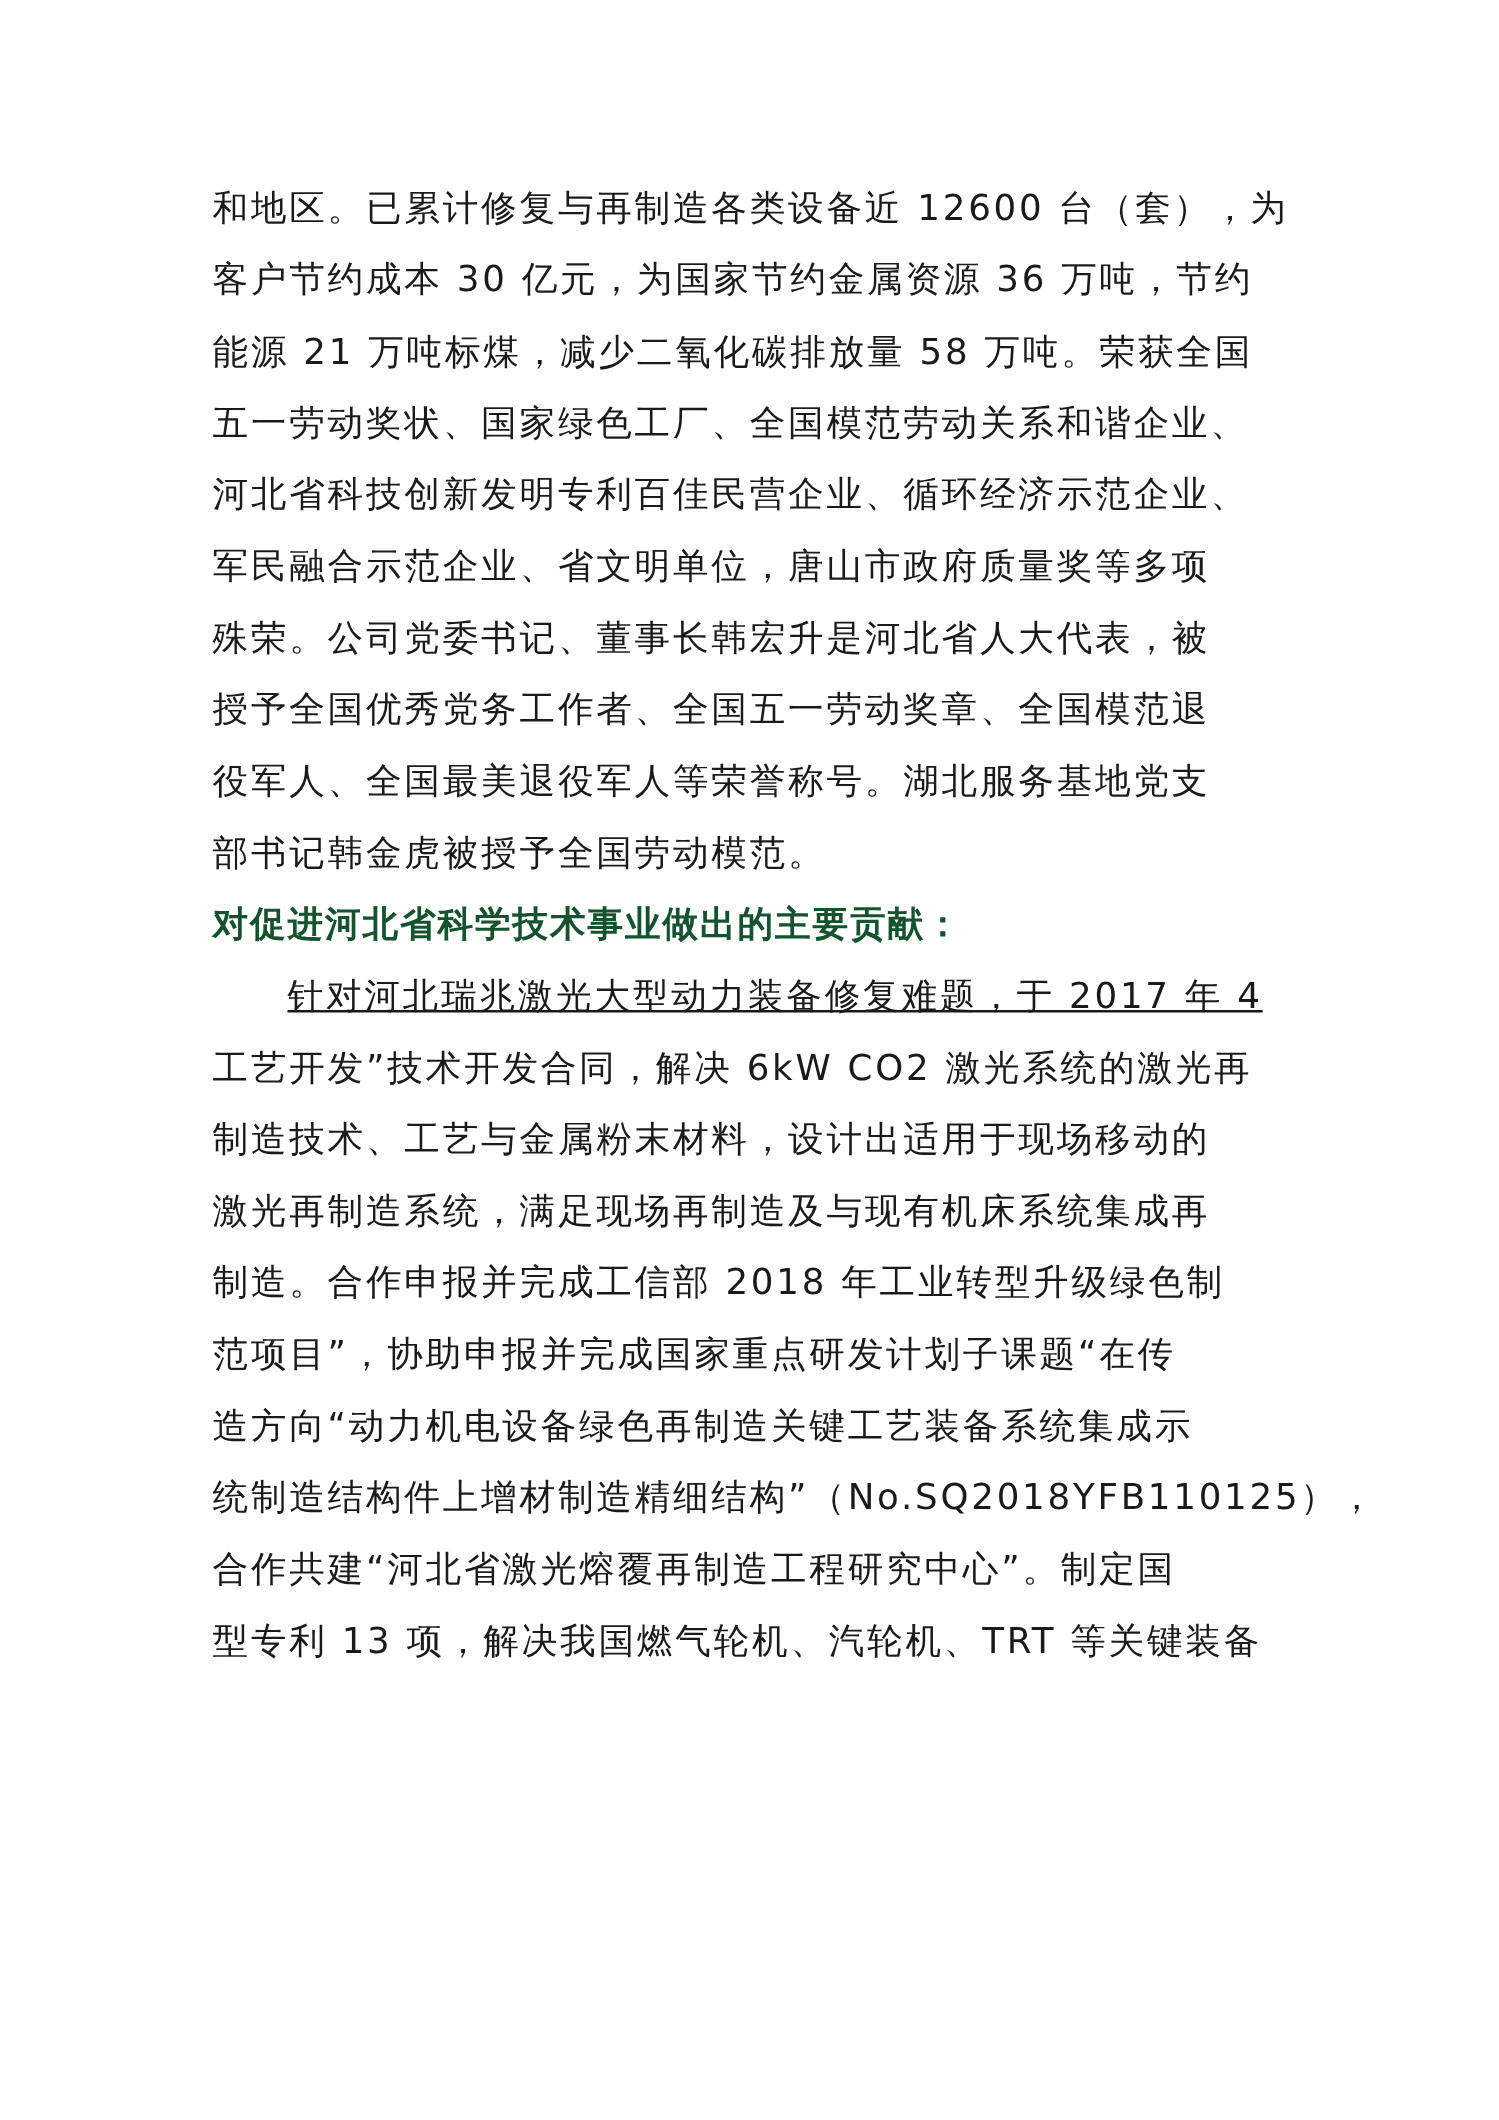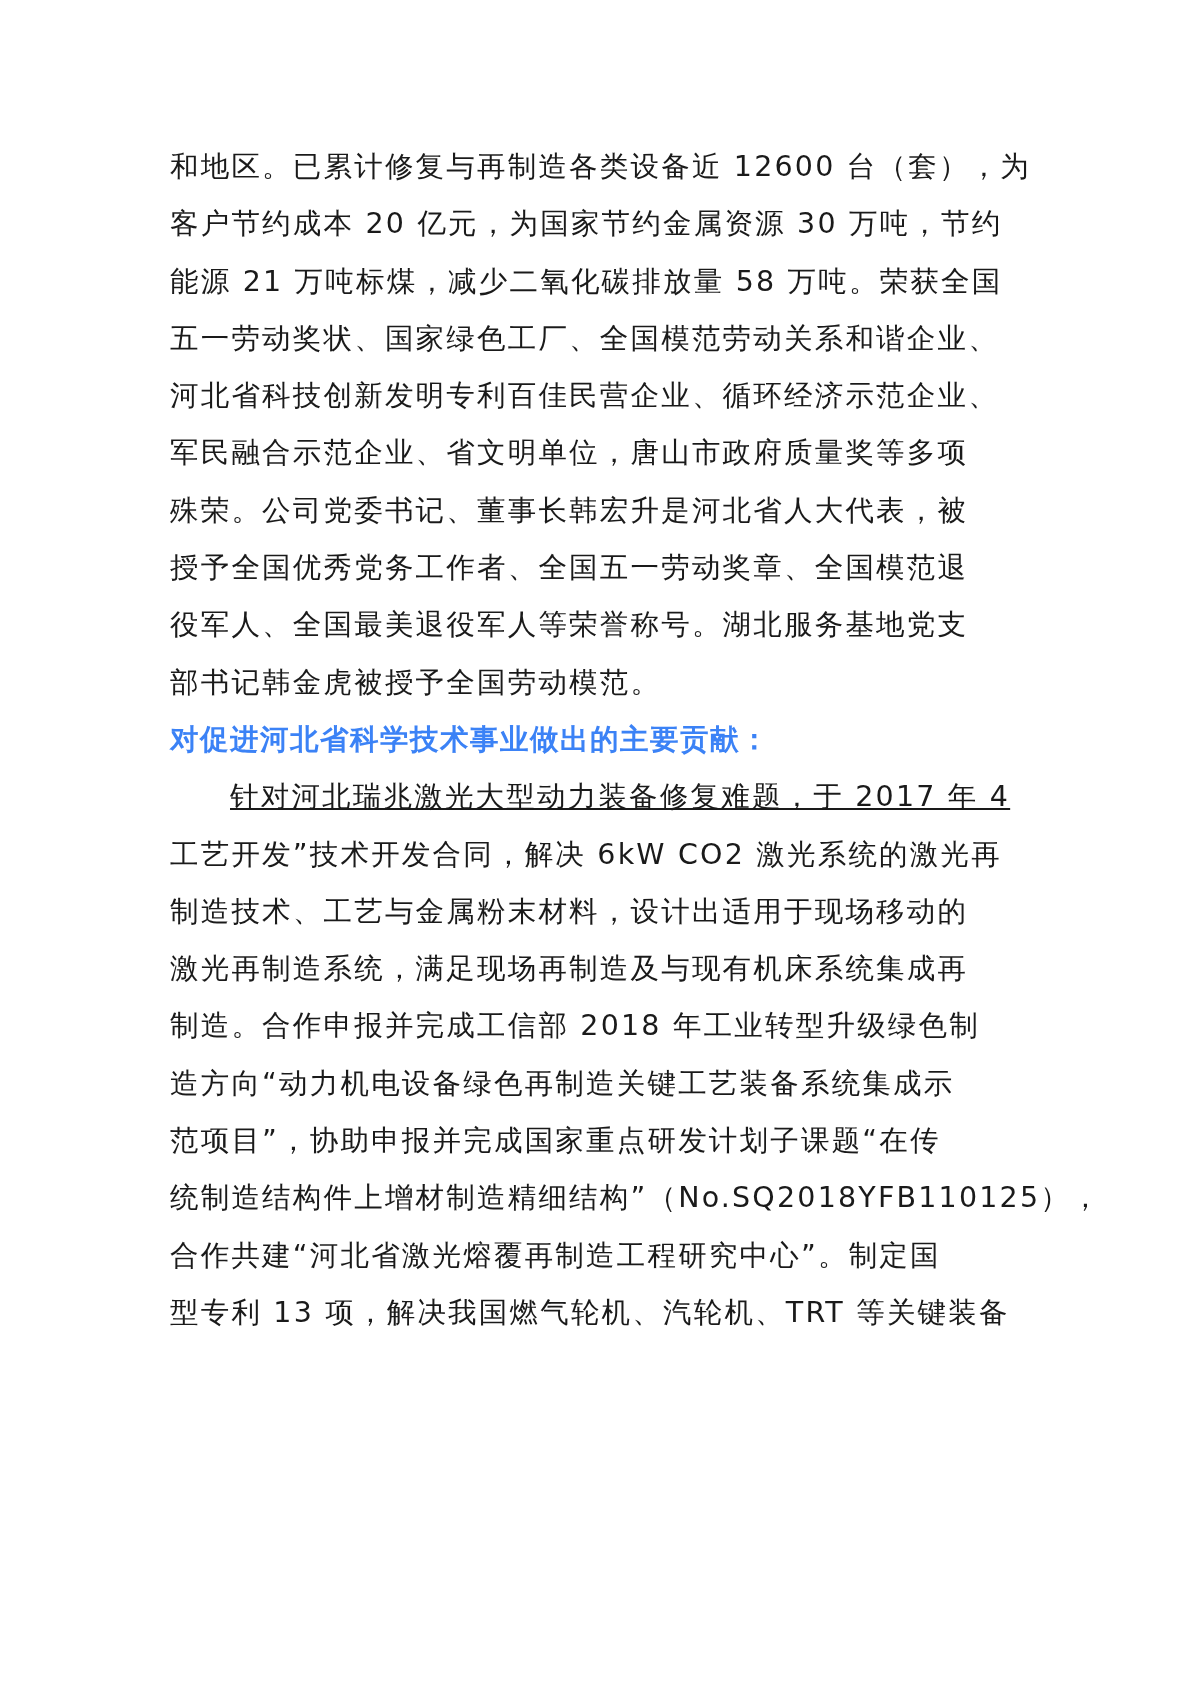--- a/index.html
+++ b/index.html
@@ -39,51 +39,51 @@
     padding-left: 60px;
     text-decoration: underline;
   }
   .heading {
     height: 57.3px;
     line-height: 57.3px;
     font-size: 28.5px;
     font-weight: bold;
     white-space: nowrap;
     letter-spacing: 1.5px;
-    color: #3b82f6;
+    color: #14532d;
   }
 </style>
 </head>
 <body>
 
 <div class="page">
   <div class="content">
 
     <div>
       <div class="line">和地区。已累计修复与再制造各类设备近 12600 台（套），为</div>
-      <div class="line">客户节约成本 20 亿元，为国家节约金属资源 30 万吨，节约</div>
+      <div class="line">客户节约成本 30 亿元，为国家节约金属资源 36 万吨，节约</div>
       <div class="line">能源 21 万吨标煤，减少二氧化碳排放量 58 万吨。荣获全国</div>
       <div class="line">五一劳动奖状、国家绿色工厂、全国模范劳动关系和谐企业、</div>
       <div class="line">河北省科技创新发明专利百佳民营企业、循环经济示范企业、</div>
       <div class="line">军民融合示范企业、省文明单位，唐山市政府质量奖等多项</div>
       <div class="line">殊荣。公司党委书记、董事长韩宏升是河北省人大代表，被</div>
       <div class="line">授予全国优秀党务工作者、全国五一劳动奖章、全国模范退</div>
       <div class="line">役军人、全国最美退役军人等荣誉称号。湖北服务基地党支</div>
       <div class="line">部书记韩金虎被授予全国劳动模范。</div>
     </div>
 
     <div class="heading">对促进河北省科学技术事业做出的主要贡献：</div>
 
     <div>
       <div class="line indent">针对河北瑞兆激光大型动力装备修复难题，于 2017 年 4</div>
       <div class="line">工艺开发”技术开发合同，解决 6kW CO2 激光系统的激光再</div>
       <div class="line">制造技术、工艺与金属粉末材料，设计出适用于现场移动的</div>
       <div class="line">激光再制造系统，满足现场再制造及与现有机床系统集成再</div>
       <div class="line">制造。合作申报并完成工信部 2018 年工业转型升级绿色制</div>
+      <div class="line">范项目”，协助申报并完成国家重点研发计划子课题“在传</div>
       <div class="line">造方向“动力机电设备绿色再制造关键工艺装备系统集成示</div>
-      <div class="line">范项目”，协助申报并完成国家重点研发计划子课题“在传</div>
       <div class="line">统制造结构件上增材制造精细结构”（No.SQ2018YFB110125），</div>
       <div class="line">合作共建“河北省激光熔覆再制造工程研究中心”。制定国</div>
       <div class="line">型专利 13 项，解决我国燃气轮机、汽轮机、TRT 等关键装备</div>
     </div>
 
   </div>
 </div>
 
 </body></html>

